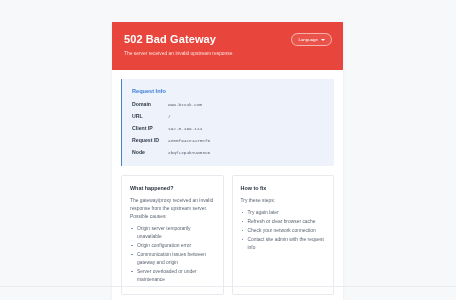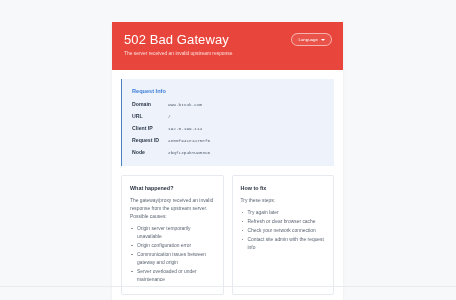--- a/index.html
+++ b/index.html
@@ -35,22 +35,22 @@
 
   
   .hdr {
     background: #e8463c;
     padding: 11px 12px 12px 12px;
     position: relative;
   }
 
   .hdr-title {
     color: #ffffff;
-    font-size: 13px;
-    font-weight: normal;
+    font-size: 11px;
+    font-weight: bold;
     letter-spacing: 0.1px;
     line-height: 13px;
   }
 
   .hdr-sub {
     color: #fbdedb;
     font-size: 4.9px;
     line-height: 8px;
     margin-top: 4px;
   }

